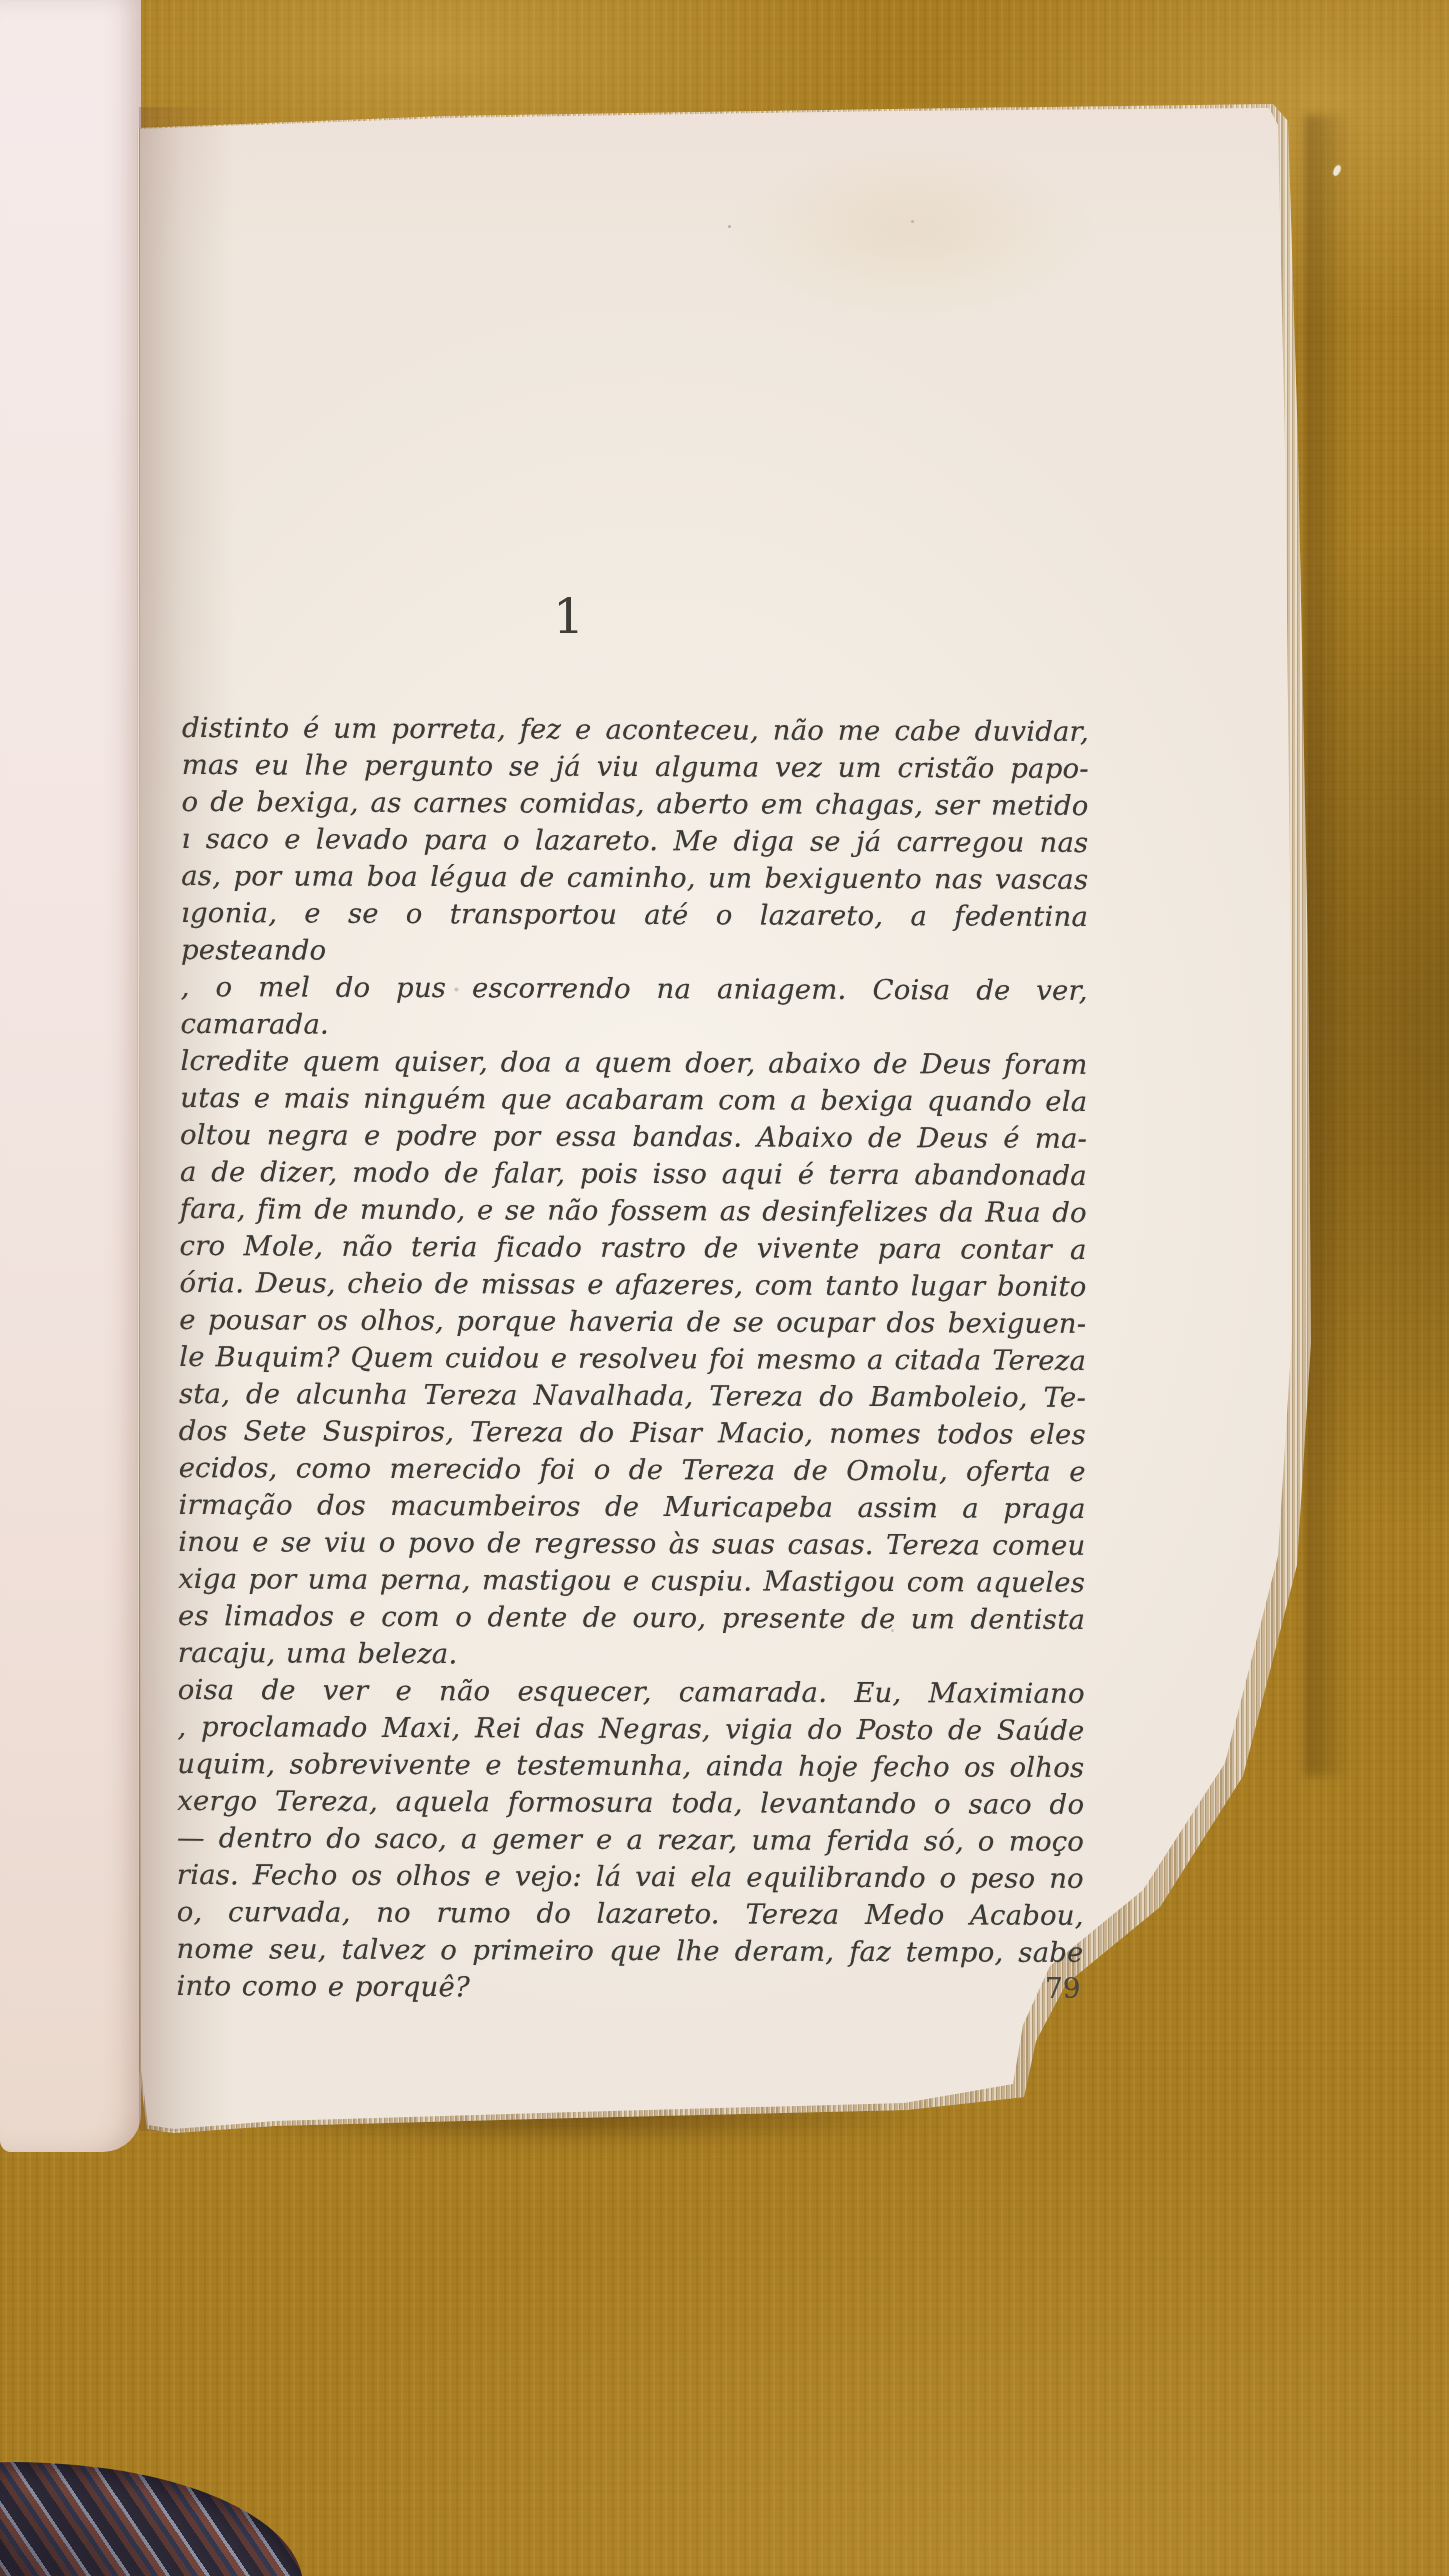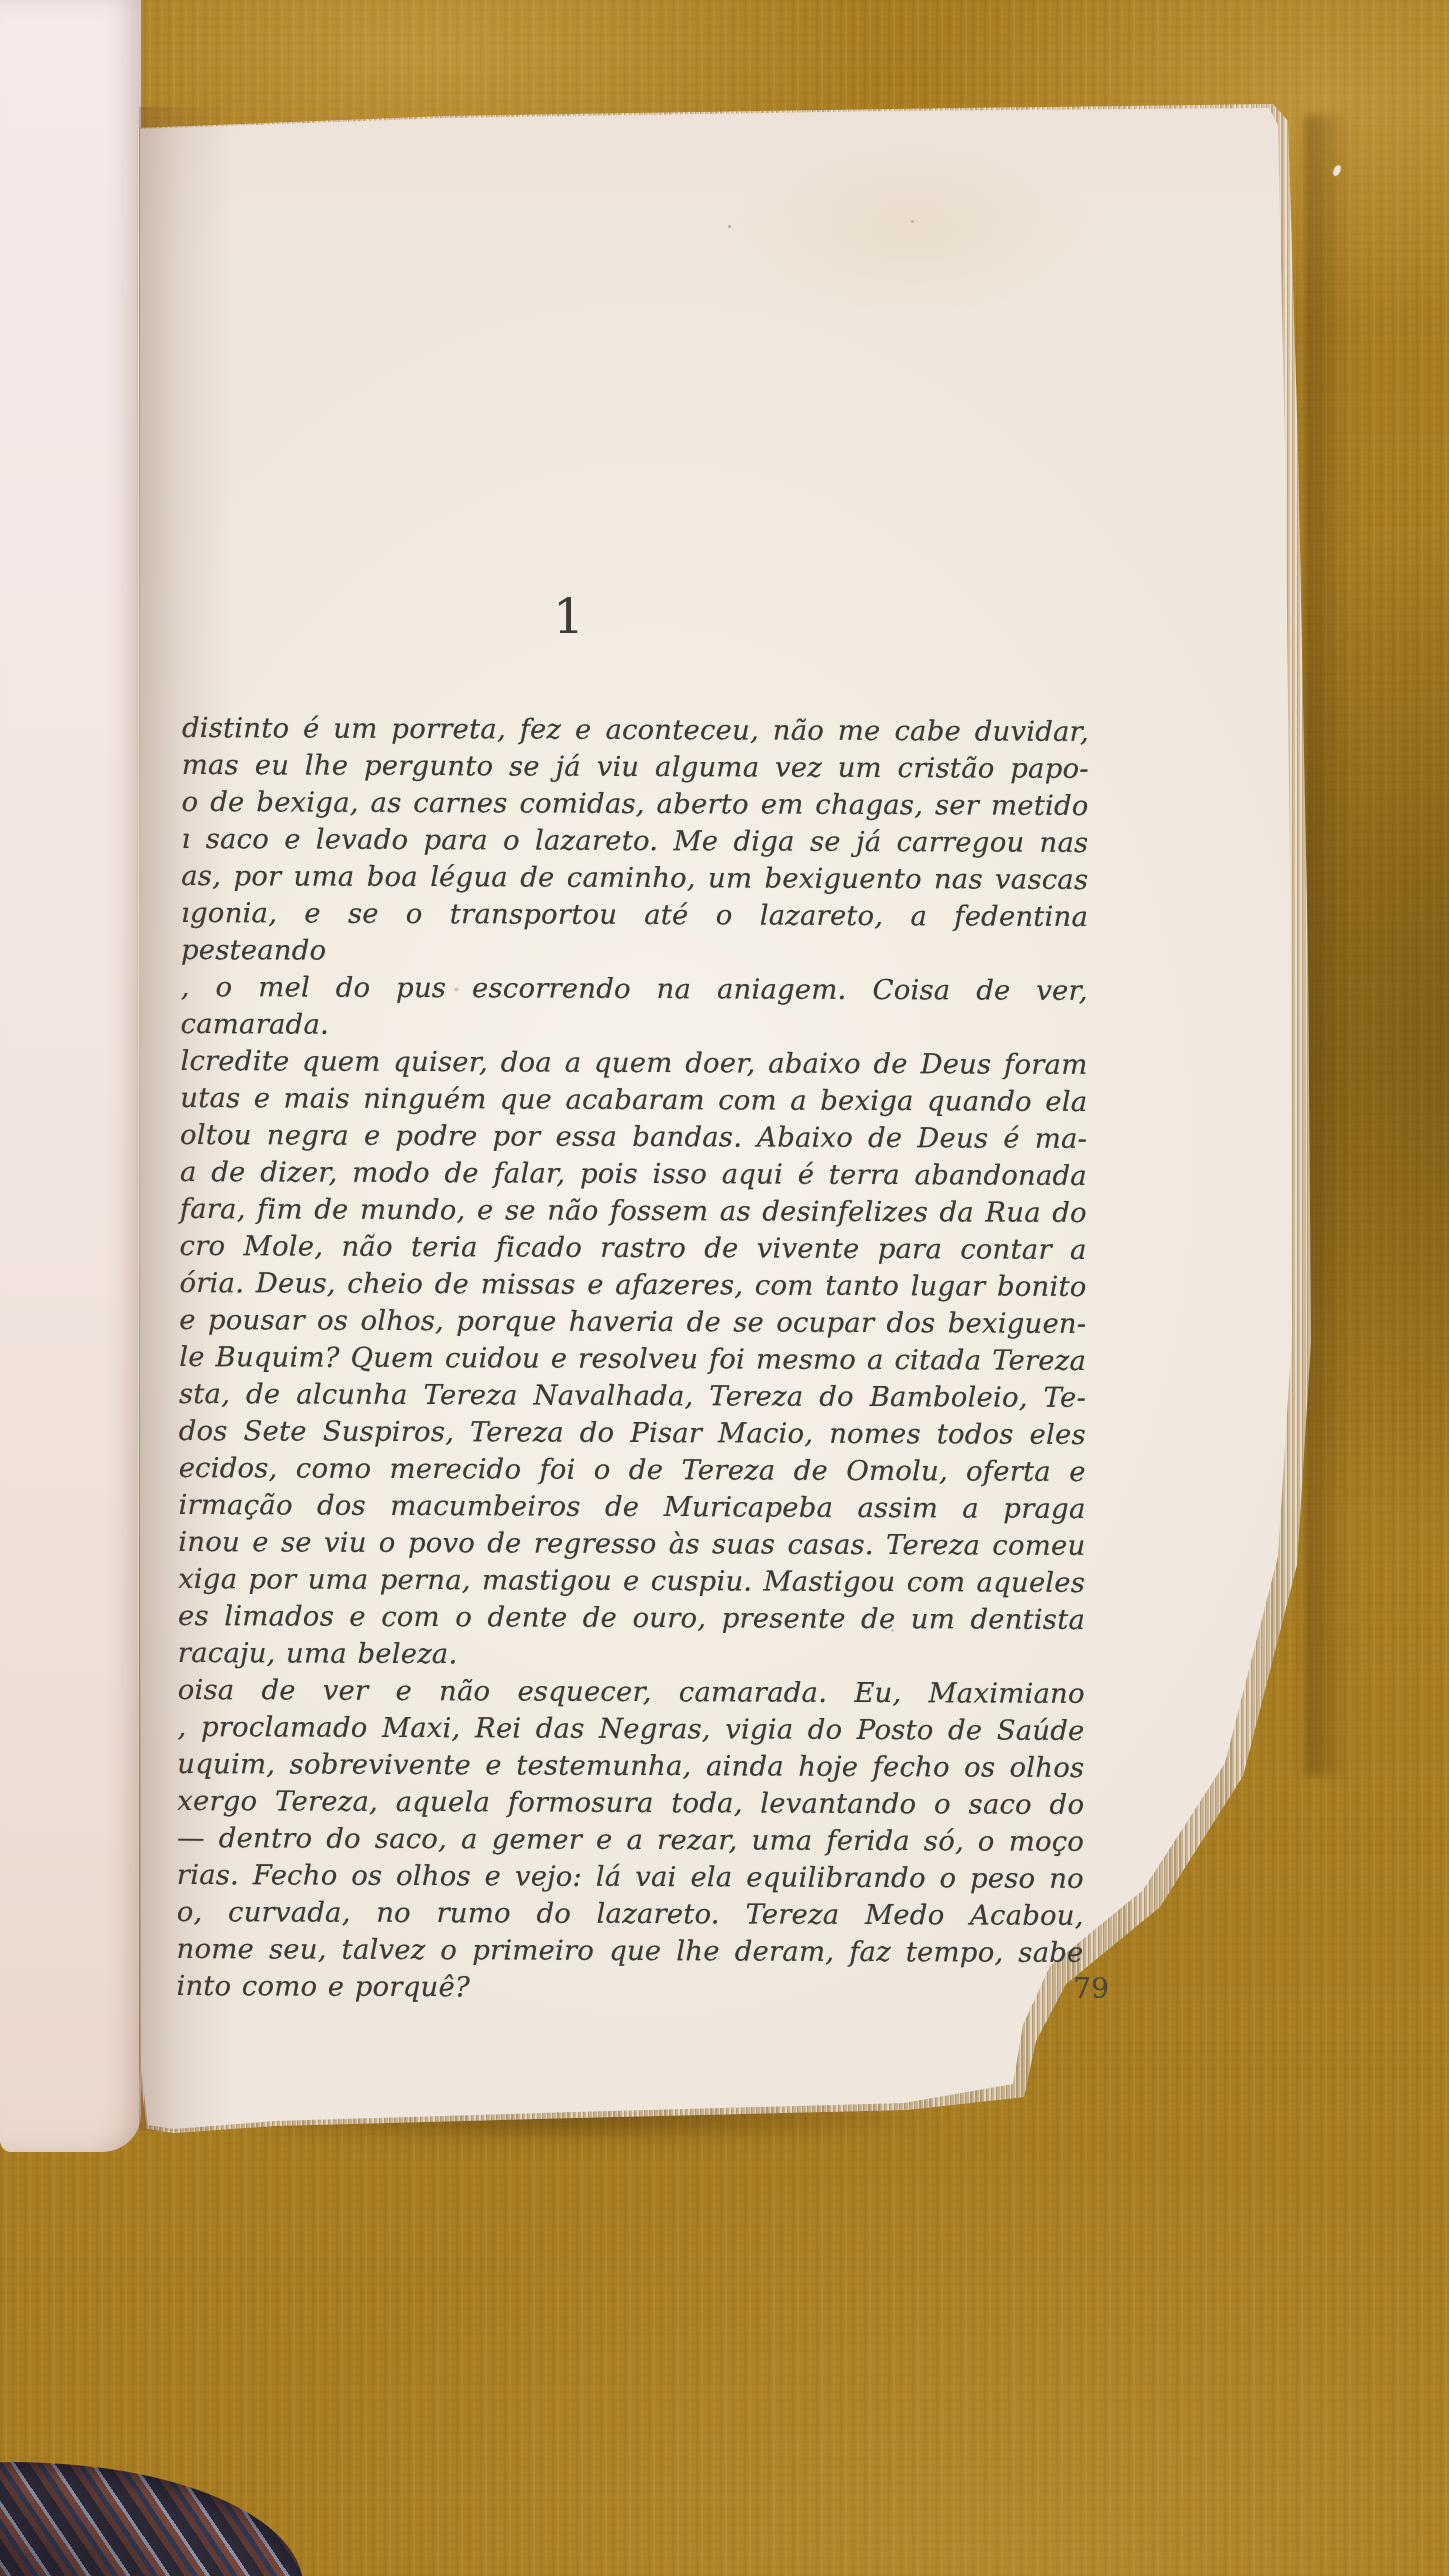--- a/index.html
+++ b/index.html
@@ -59,21 +59,21 @@
   .text-block{
     position:absolute; left:182px; top:709px; width:907px;
     font-style:italic; font-size:27.5px; line-height:37px;
     color:var(--ink,#3b3a36); letter-spacing:0.2px; word-spacing:1.6px;
     text-shadow:0 0 0.8px rgba(70,65,58,.55);
     transform:rotate(.25deg); transform-origin:0 0;
   }
   .tl{ text-align:justify; text-align-last:justify; white-space:normal; }
   .tl.pend{ text-align-last:left; }
   .pageno{
-    position:absolute; left:1045px; top:1975px; width:64px; text-align:right;
+    position:absolute; left:1045px; top:1975px; width:64px; text-align:left;
     font:400 28px/1 "DejaVu Serif", serif; color:#4a473f;
     text-shadow:0 0 0.6px rgba(70,65,58,.5);
   }
   .gutter-shade{
     position:absolute; left:139px; top:107px; width:96px; height:2024px;
     background:linear-gradient(90deg, rgba(110,70,55,.28), rgba(110,70,55,.10) 45%, transparent);
     pointer-events:none;
   }
   .rug-fringe{
     position:absolute; left:-10.2px; top:2457px; width:311px; height:134px;

